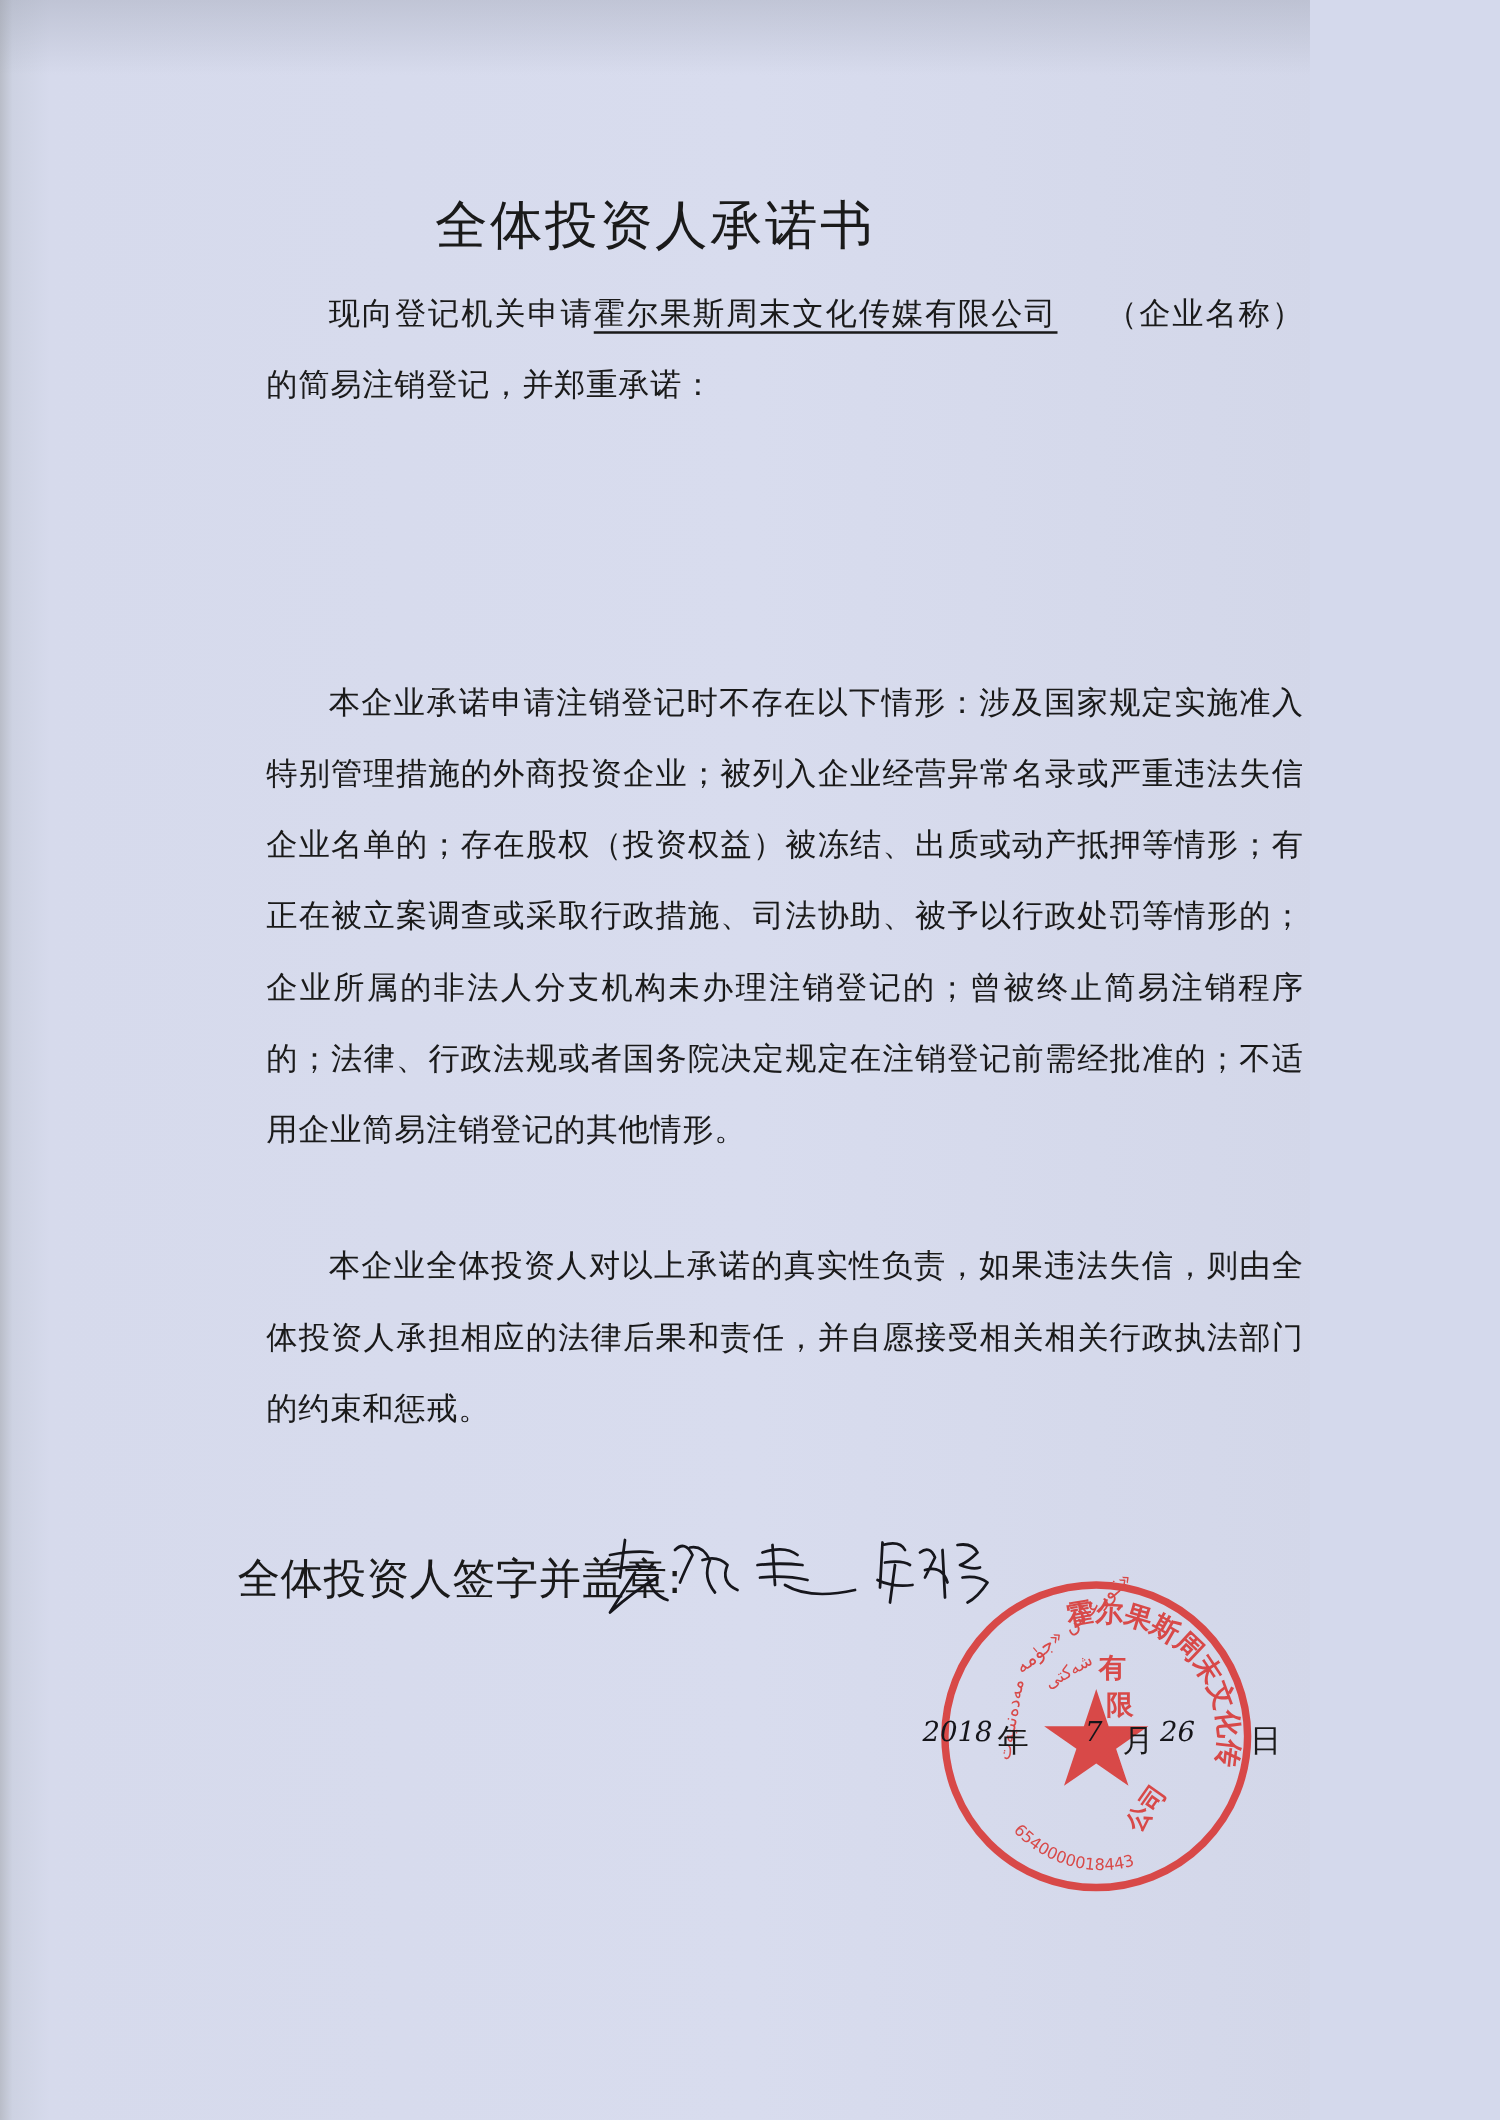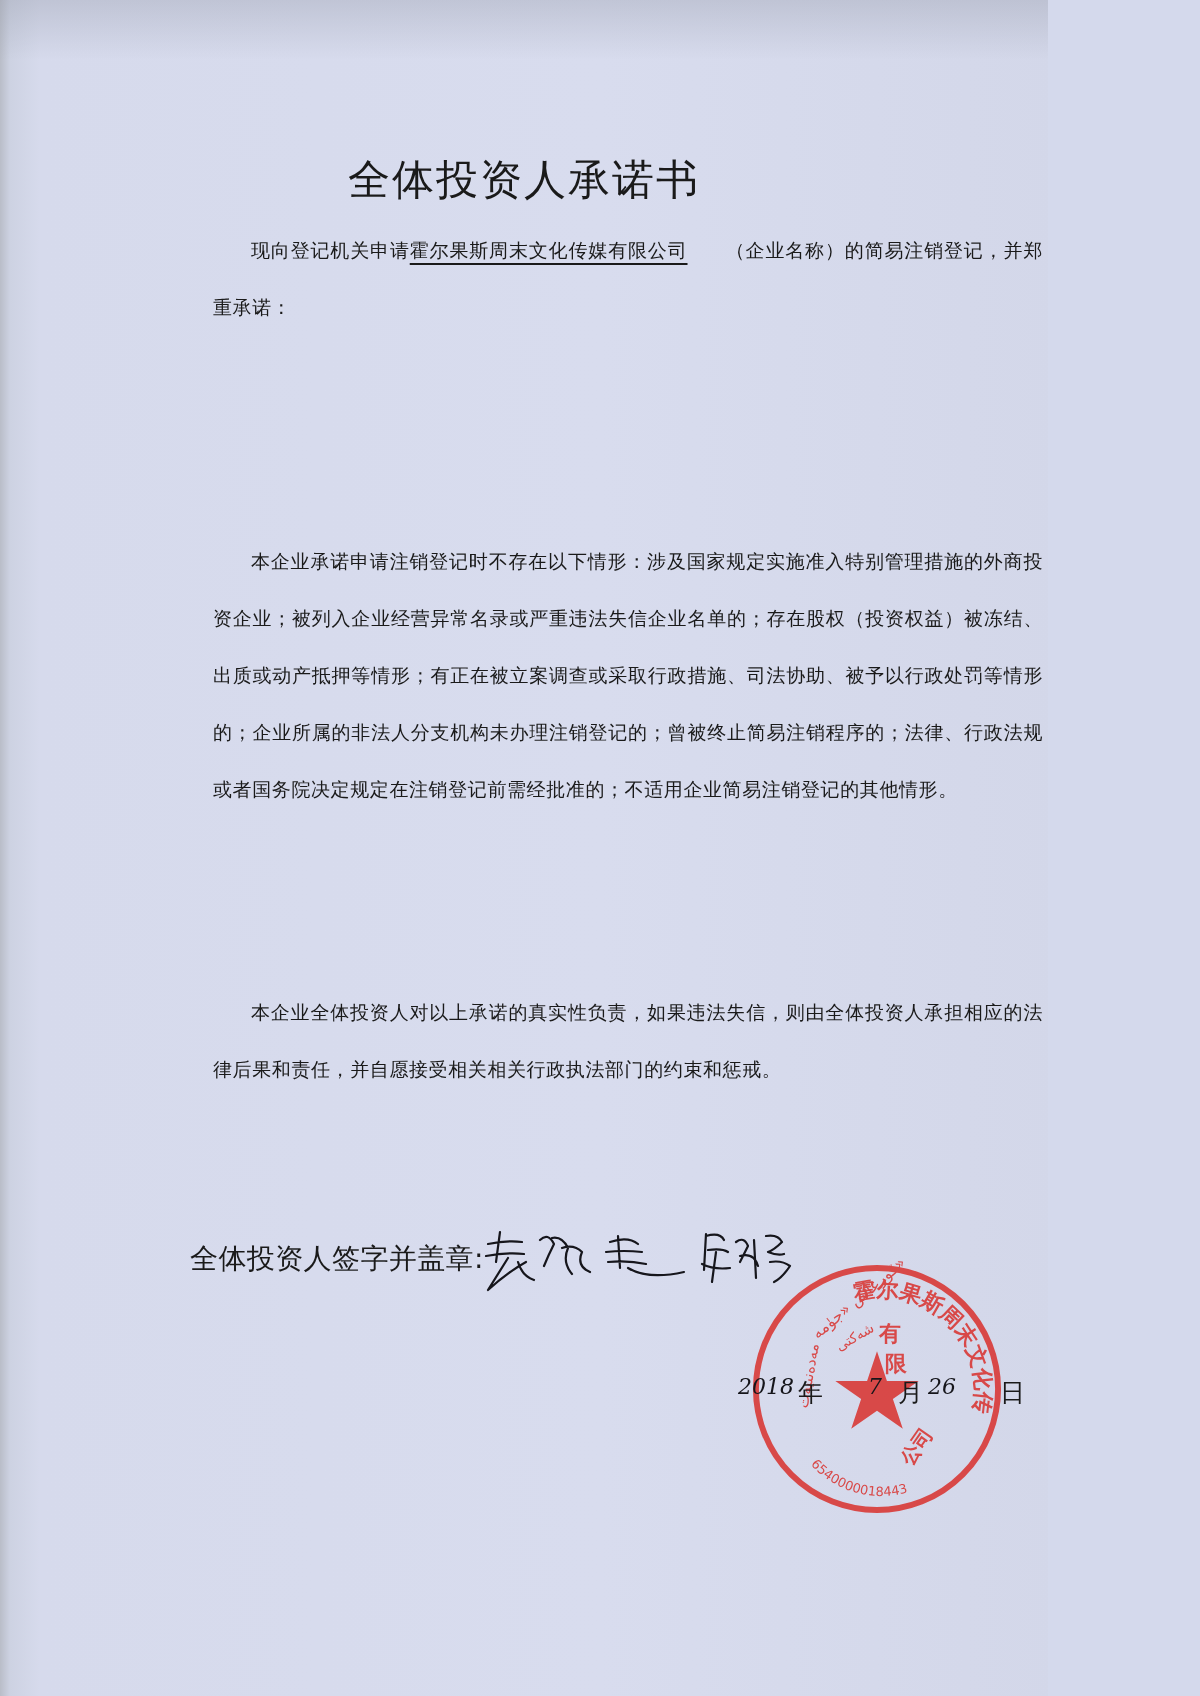--- a/index.html
+++ b/index.html
@@ -36,21 +36,21 @@
       font-size: 42px;
       letter-spacing: 2px;
       font-family: "DejaVu Sans", "Liberation Sans", sans-serif;
       font-weight: normal;
       margin: 0;
     }
     .body-text {
       position: absolute;
       left: 213px;
       width: 830px;
-      font-size: 19px;
+      font-size: 25px;
       line-height: 57px;
       letter-spacing: 0.6px;
       font-family: "DejaVu Sans", "Liberation Sans", sans-serif;
     }
     .para {
       margin: 0;
       text-indent: 2em;
       text-align: justify;
     }
     .p1 { top: 222px; }
@@ -61,21 +61,21 @@
       text-decoration: underline;
       text-decoration-thickness: 1.5px;
       text-underline-offset: 6px;
       padding-right: 8px;
     }
     .gap { display: inline-block; width: 30px; }
     .sign-line {
       position: absolute;
       left: 190px;
       top: 1240px;
-      font-size: 28px;
+      font-size: 34px;
       font-family: "DejaVu Sans", "Liberation Sans", sans-serif;
       letter-spacing: 0.4px;
     }
     .signatures {
       position: absolute;
       left: 478px;
       top: 1222px;
       width: 330px;
       height: 80px;
     }

